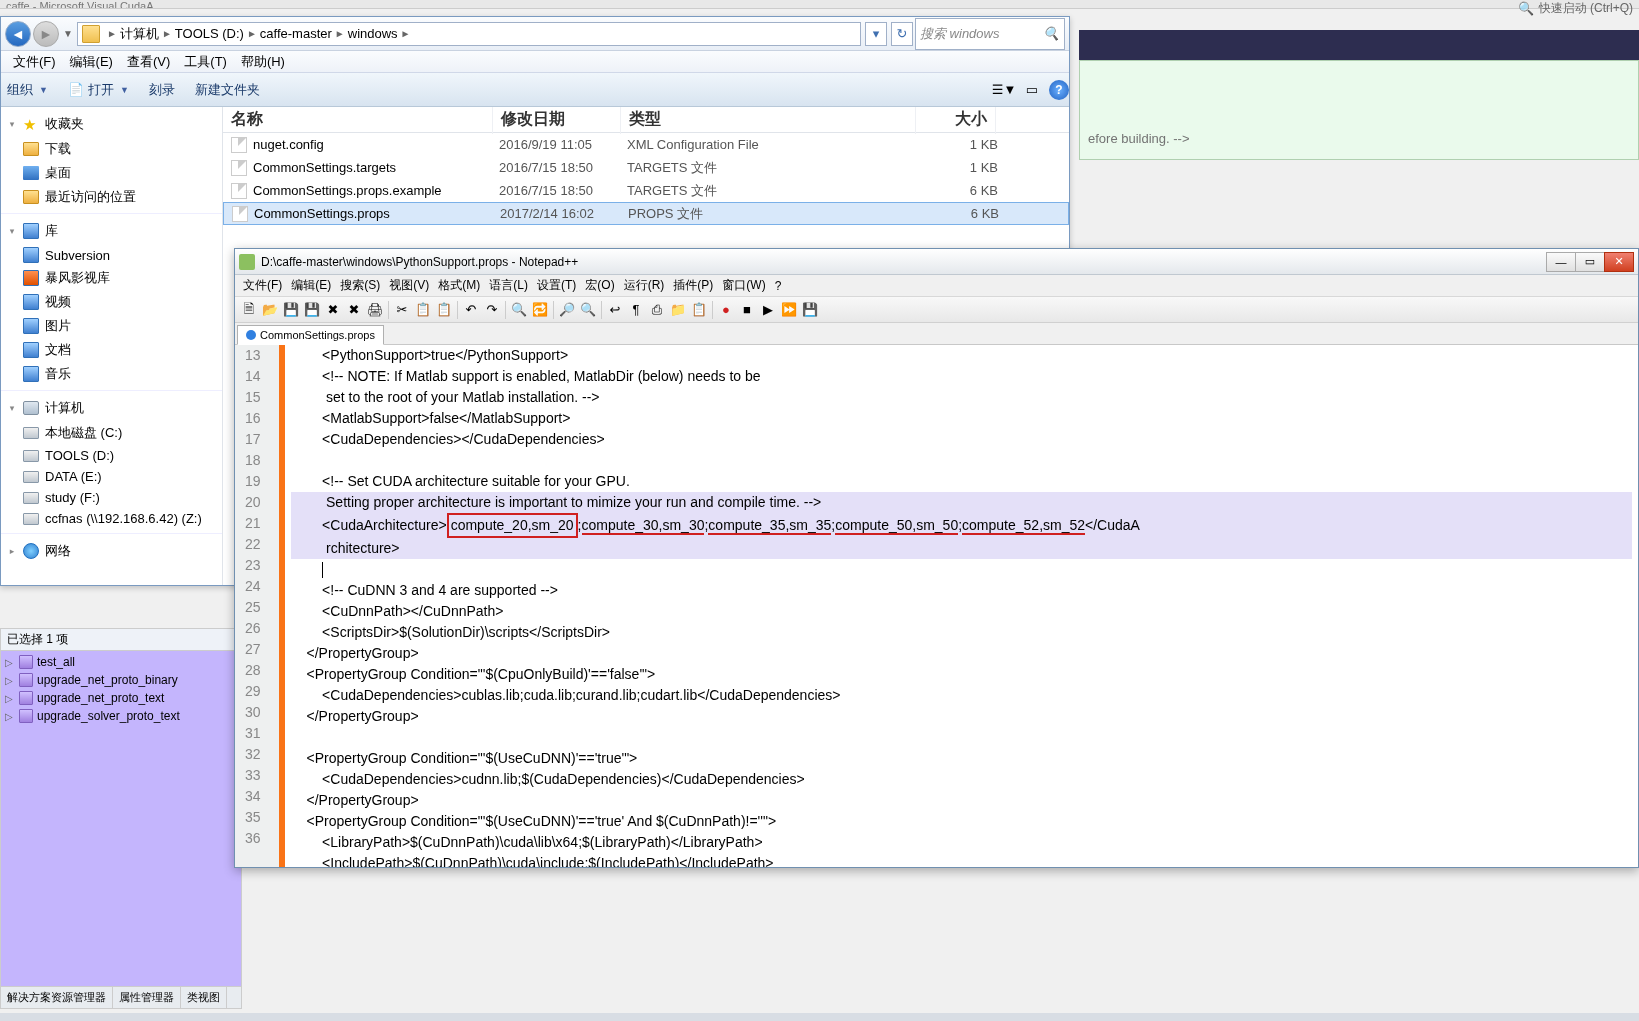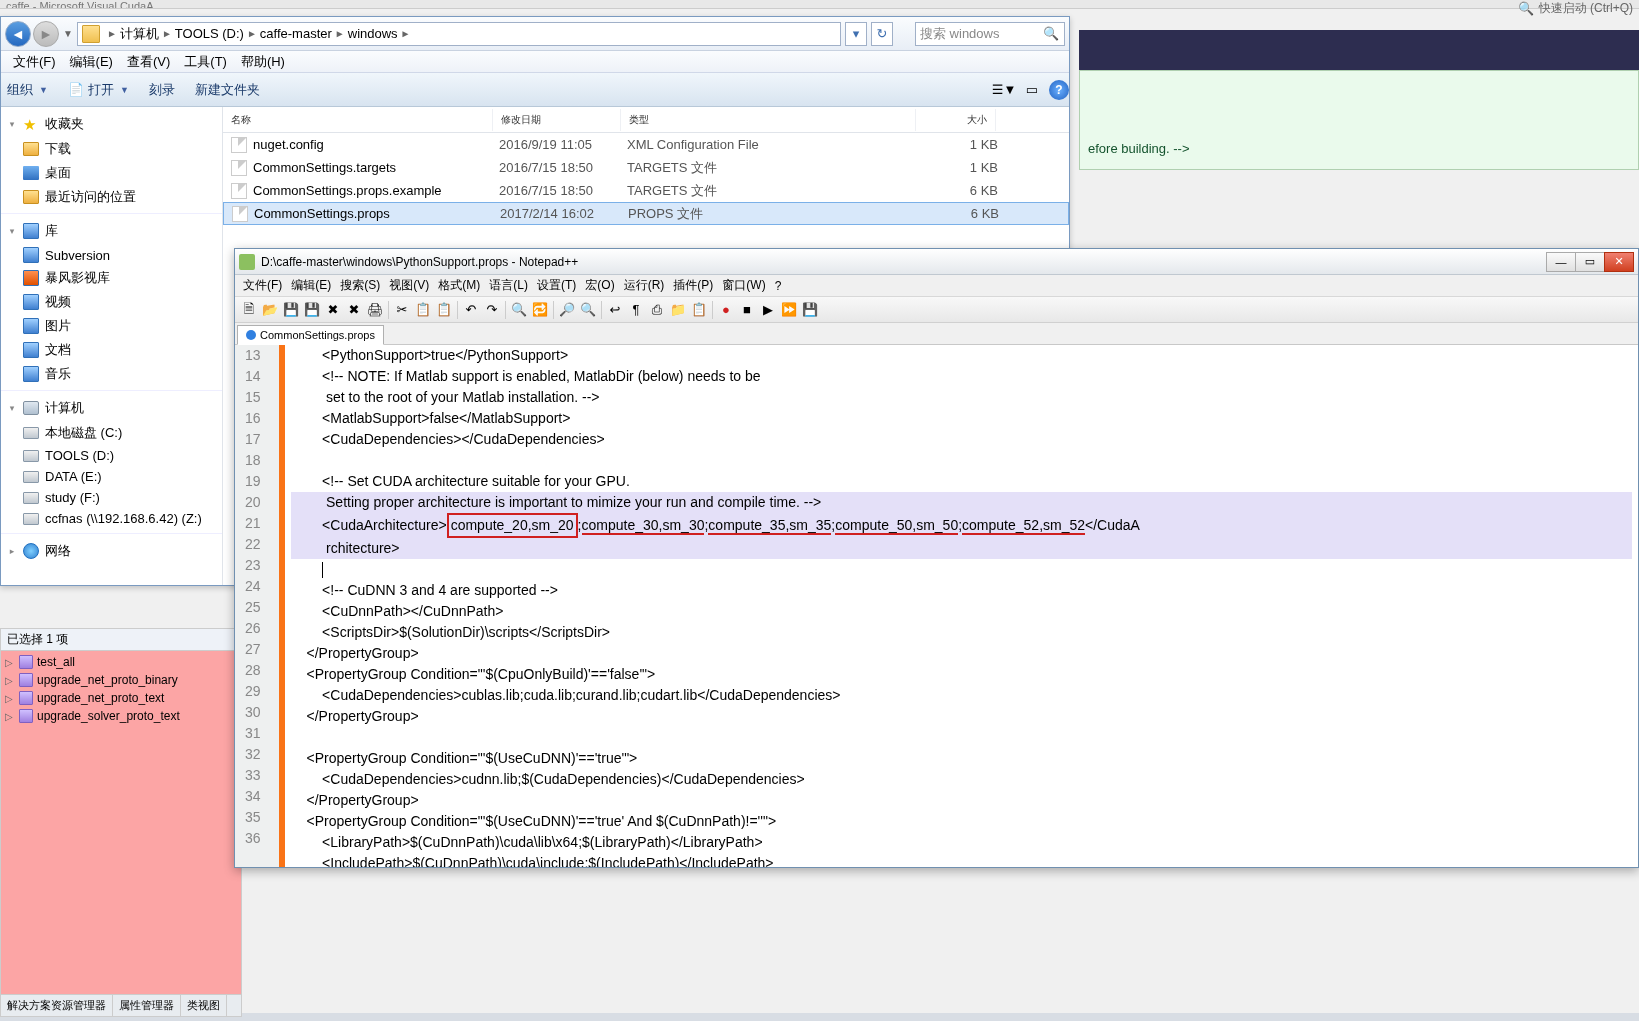--- a/index.html
+++ b/index.html
@@ -14,21 +14,21 @@
 .explorer { position: absolute; top: 16px; left: 0; width: 1070px; height: 570px; background: #fff; border: 1px solid #7a9ac0; box-shadow: 0 2px 6px rgba(0,0,0,0.2); z-index: 5; }
 .exp-nav { height: 34px; background: linear-gradient(#fafcfe, #e8eef6); border-bottom: 1px solid #c8d2e0; display: flex; align-items: center; padding: 0 4px; gap: 2px; }
 .nav-btn { width: 26px; height: 26px; border-radius: 50%; border: 1px solid #8fa8c8; background: linear-gradient(#5a9de0, #2468c0); display: flex; align-items: center; justify-content: center; color: #fff; font-size: 14px; }
 .nav-btn.disabled { background: linear-gradient(#ddd, #bbb); border-color: #aaa; color: #888; }
 .nav-drop { width: 14px; height: 26px; display: flex; align-items: center; justify-content: center; color: #666; font-size: 10px; }
 .address-bar { flex: 1; height: 24px; border: 1px solid #a0b0c8; background: #fff; display: flex; align-items: center; padding: 0 4px; overflow: hidden; }
 .address-bar .folder-icon { width: 18px; height: 18px; background: linear-gradient(#ffe090, #f0c050); border: 1px solid #d0a030; border-radius: 1px; margin-right: 4px; flex-shrink: 0; }
 .crumb { display: flex; align-items: center; color: #000; }
 .crumb .sep { color: #666; padding: 0 3px; font-size: 10px; }
 .refresh-btn, .down-btn { width: 22px; height: 24px; border: 1px solid #a0b0c8; background: #fff; margin-left: 2px; display: flex; align-items: center; justify-content: center; color: #4070b0; }
-.search-box { width: 150px; height: 24px; border: 1px solid #a0b0c8; background: #fff; margin-left: 20px; display: flex; align-items: center; padding: 0 4px; color: #888; }
+.search-box { width: 150px; height: 32px; border: 1px solid #a0b0c8; background: #fff; margin-left: 0; display: flex; align-items: center; padding: 0 4px; color: #888; font-style: italic; }
 .search-box .sicon { margin-left: auto; color: #4070b0; }
 .exp-menu { height: 22px; background: linear-gradient(#fafcfe, #eef2f8); border-bottom: 1px solid #d0d8e8; display: flex; align-items: center; padding: 0 6px; gap: 2px; }
 .exp-menu .menu-item { padding: 2px 6px; }
 .exp-toolbar { height: 34px; background: linear-gradient(#f0f6fb, #d8e4f0); border-bottom: 1px solid #b8c8d8; display: flex; align-items: center; padding: 0 0; gap: 8px; }
 .tb-btn { display: flex; align-items: center; gap: 4px; color: #1a3a6a; padding: 3px 6px; }
 .tb-btn .drop { font-size: 9px; color: #4060a0; margin-left: 2px; }
 .tb-right { margin-left: auto; display: flex; gap: 6px; align-items: center; }
 .tb-icon-btn { width: 22px; height: 22px; display: flex; align-items: center; justify-content: center; }
 .help-icon { width: 20px; height: 20px; border-radius: 50%; background: radial-gradient(circle, #6ab0ff, #2060c0); color: #fff; display: flex; align-items: center; justify-content: center; font-weight: bold; font-size: 12px; }
 
@@ -40,45 +40,45 @@
 .fav-star { width: 16px; height: 16px; color: #f0c000; font-size: 15px; }
 .folder-small { width: 16px; height: 14px; background: linear-gradient(#ffe090, #eeb040); border: 1px solid #c89020; border-radius: 1px; flex-shrink: 0; }
 .lib-icon { width: 16px; height: 16px; background: linear-gradient(#a0d0ff, #4080d0); border: 1px solid #3070b8; border-radius: 1px; flex-shrink: 0; }
 .comp-icon { width: 16px; height: 14px; background: linear-gradient(#e0e8f0, #b0c0d0); border: 1px solid #8090a0; border-radius: 2px; flex-shrink: 0; position: relative; }
 .drive-icon { width: 16px; height: 12px; background: linear-gradient(#f0f0f0, #c0c8d0); border: 1px solid #8898a8; border-radius: 1px; flex-shrink: 0; }
 .net-icon { width: 16px; height: 16px; border-radius: 50%; background: radial-gradient(circle, #80d0ff, #3080d0); border: 1px solid #2070c0; flex-shrink: 0; }
 .expcol { width: 10px; text-align: center; color: #888; font-size: 9px; }
 
 .file-pane { flex: 1; overflow: hidden; }
 .col-headers { height: 26px; border-bottom: 1px solid #e0e4ea; display: flex; align-items: center; background: #fff; }
-.col-head { padding: 4px 8px; border-right: 1px solid #eef0f4; color: #333; font-size: 10px; }
+.col-head { padding: 4px 8px; border-right: 1px solid #eef0f4; color: #333; font-size: 16px; font-weight: bold; }
 .col-name { width: 270px; }
 .col-date { width: 128px; }
 .col-type { width: 295px; }
 .col-size { width: 80px; text-align: right; }
 .file-row { display: flex; align-items: center; height: 23px; padding-left: 8px; }
 .file-row.selected { background: #d8e8fa; border: 1px solid #7ab0e8; }
 .file-icon { width: 16px; height: 16px; margin-right: 6px; border: 1px solid #ccc; background: #fff; position: relative; flex-shrink: 0; }
 .file-icon::after { content: ""; position: absolute; top: 0; right: 0; border-width: 4px; border-style: solid; border-color: #ccc #fff #fff #ccc; }
 .cell-name { width: 246px; overflow: hidden; text-overflow: ellipsis; white-space: nowrap; }
 .cell-date { width: 128px; color: #555; }
 .cell-type { width: 295px; color: #555; }
 .cell-size { width: 76px; text-align: right; color: #555; }
 
 
-.bottom-left { position: absolute; left: 0; top: 628px; width: 242px; bottom: 4px; background: #fca5a5; border: 1px solid #ccc; z-index: 2; }
+.bottom-left { position: absolute; left: 0; top: 628px; width: 242px; bottom: 12px; background: #c4b5fd; border: 1px solid #ccc; z-index: 2; }
 .bl-header { height: 22px; background: #eef2f8; border-bottom: 1px solid #ccc; display: flex; align-items: center; padding: 0 6px; font-size: 12px; }
 .proj-item { display: flex; align-items: center; gap: 4px; padding: 2px 4px; font-size: 12px; }
 .proj-expand { width: 10px; color: #666; font-size: 10px; }
 .proj-icon { width: 14px; height: 14px; background: linear-gradient(#d0c0ff, #a080e0); border: 1px solid #8060c0; border-radius: 1px; }
 .tabs-bottom { position: absolute; bottom: 0; left: 0; right: 0; height: 22px; background: #e8ecf0; border-top: 1px solid #ccc; display: flex; font-size: 11px; }
 .tab-b { padding: 3px 6px; border-right: 1px solid #ccc; white-space: nowrap; overflow: hidden; }
 
 
-.vs-editor-bg { position: absolute; top: 70px; right: 0; width: 560px; height: 100px; background: #eafaec; border: 1px solid #b0d0b0; z-index: 1; padding: 70px 8px 8px; font-family: Consolas, monospace; color: #14532d; font-size: 13px; }
+.vs-editor-bg { position: absolute; top: 60px; right: 0; width: 560px; height: 100px; background: #eafaec; border: 1px solid #b0d0b0; z-index: 1; padding: 70px 8px 8px; font-family: Consolas, monospace; color: #737373; font-size: 13px; }
 .vs-editor-top { position: absolute; top: 30px; right: 0; width: 560px; height: 42px; background: #2d2d50; z-index: 1; }
 
 
 .npp { position: absolute; left: 234px; top: 248px; right: 0; height: 620px; background: #fff; border: 1px solid #7090b0; box-shadow: 0 3px 10px rgba(0,0,0,0.3); z-index: 10; }
 .npp-titlebar { height: 26px; background: linear-gradient(#fff, #e4e8ec); border-bottom: 1px solid #c0c8d0; display: flex; align-items: center; padding: 0 4px; }
 .npp-icon { width: 16px; height: 16px; background: #8cc060; border-radius: 2px; margin-right: 6px; }
 .npp-title { flex: 1; font-size: 12px; }
 .win-btns { display: flex; }
 .win-btn { width: 30px; height: 20px; border: 1px solid #aaa; background: linear-gradient(#fafafa, #e0e0e0); display: flex; align-items: center; justify-content: center; font-size: 11px; margin-left: -1px; }
 .win-btn.close { background: linear-gradient(#f08070, #d04020); color: #fff; border-color: #b03010; }

